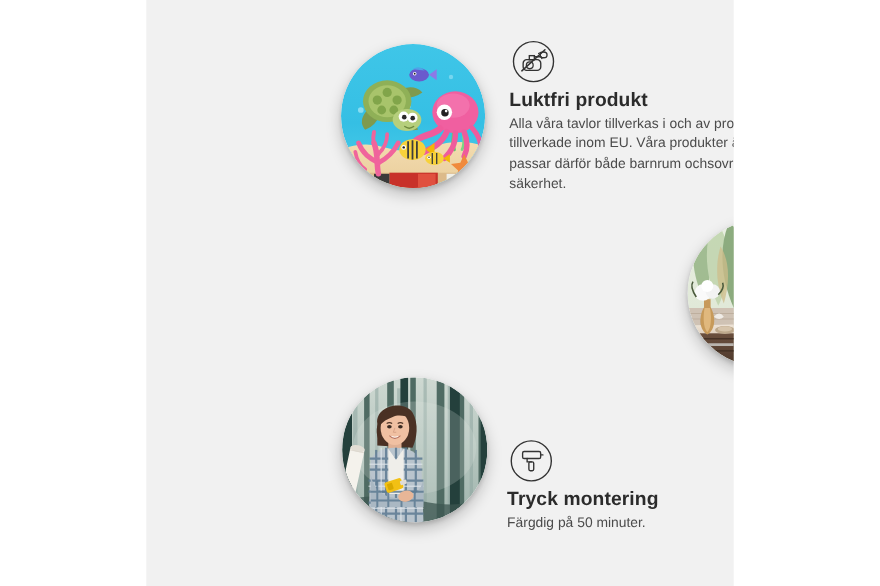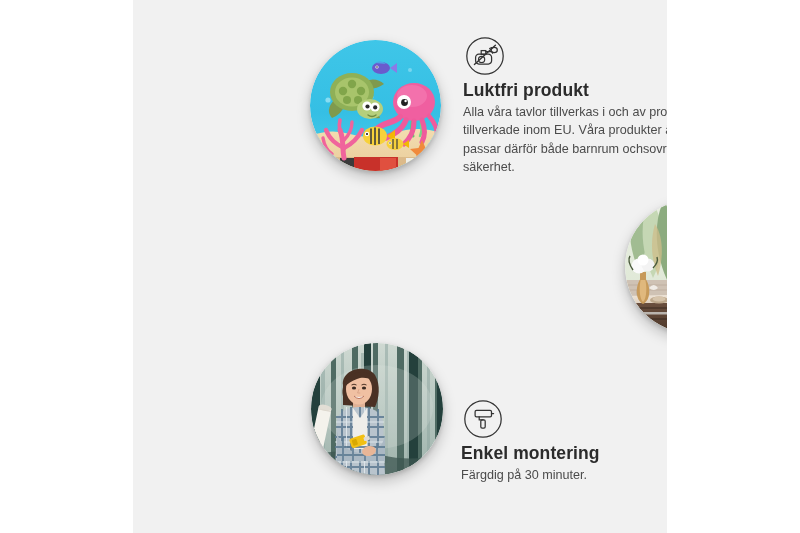--- a/index.html
+++ b/index.html
@@ -462,18 +462,18 @@
 
           <rect x="12.1" y="11.4" width="16.4" height="6.4" rx="1.4" fill="none" stroke="#333333" stroke-width="1.25"></rect>
 
           <path d="M16.2 17.8 v3.1 h3.9" fill="none" stroke="#333333" stroke-width="1.25" stroke-linecap="round" stroke-linejoin="round"></path>
 
           <rect x="17.8" y="20.9" width="4.4" height="8.1" rx="1.3" fill="none" stroke="#333333" stroke-width="1.25"></rect>
 
           <line x1="28.5" y1="14.6" x2="30.6" y2="14.6" stroke="#333333" stroke-width="1.2" stroke-linecap="round"></line>
         </svg>
       </div>
-      <h2>Enkel montering</h2>
-      <p>Färgdig på 30 minuter.</p>
+      <h2>Tryck montering</h2>
+      <p>Färgdig på 50 minuter.</p>
     </div>
 
   </div>
 </div>
 
 </body></html>

